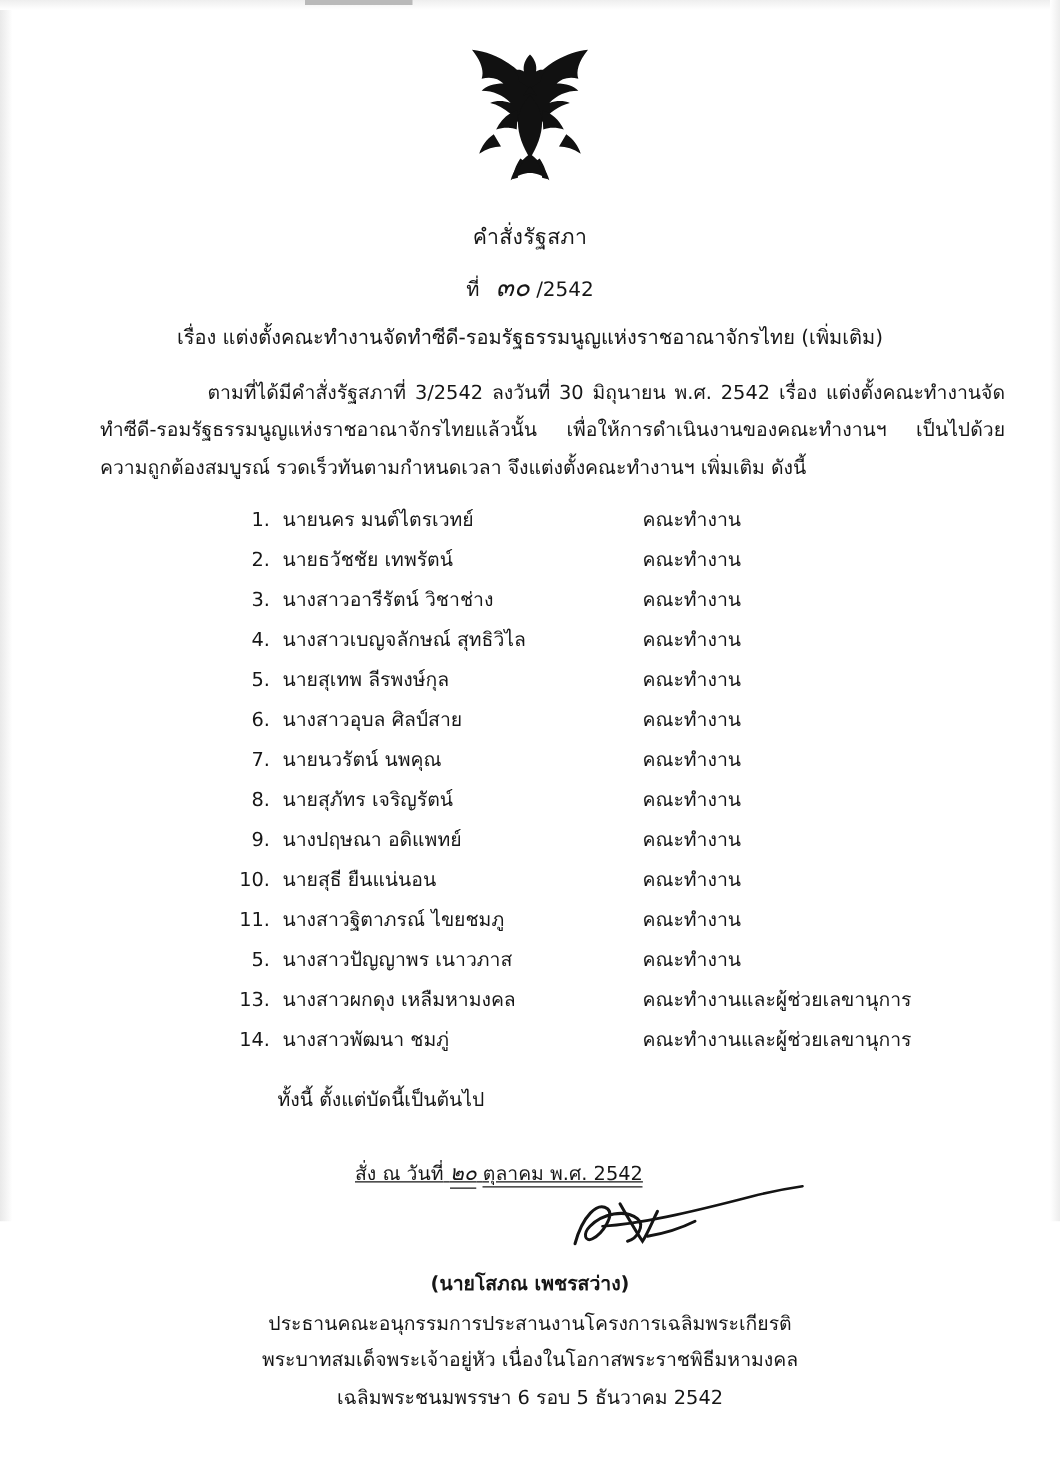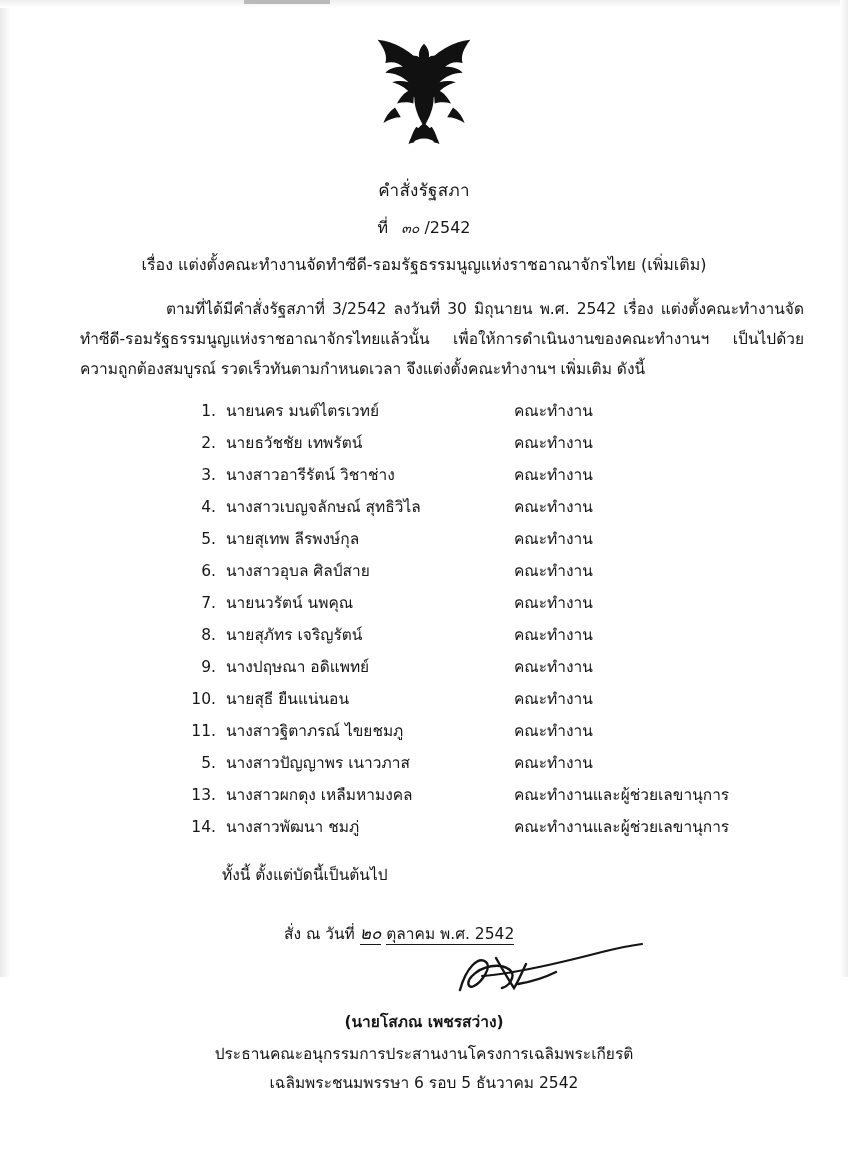--- a/index.html
+++ b/index.html
@@ -79,21 +79,21 @@
     font-size: 17px;
     letter-spacing: 0.3px;
   }
   .doc-number {
     font-size: 16px;
     margin-top: 21px;
   }
   .doc-number .handwritten {
     font-family: "DejaVu Serif", "Liberation Serif", serif;
     font-style: italic;
-    font-size: 14px;
+    font-size: 21px;
     margin-left: 8px;
   }
   .doc-subject {
     font-size: 16px;
     margin-top: 21px;
   }
 
   .para {
     font-size: 15.5px;
     line-height: 1.92;
@@ -132,20 +132,21 @@
   }
 
   .closing {
     font-size: 15.5px;
     margin: 26px 0 0 222px;
   }
 
   .signdate {
     font-size: 15.5px;
     margin: 32px 0 0 284px;
+    text-decoration: underline;
   }
   .signdate .handwritten {
     font-family: "DejaVu Serif", "Liberation Serif", serif;
     font-style: italic;
     font-size: 17px;
   }
   .signdate .underline-date {
     border-bottom: 1.3px solid #1a1a1a;
     padding-bottom: 1px;
   }
@@ -318,17 +319,18 @@
             <path d="M30 38 C60 36 96 28 150 14 C162 11 176 8 190 6" stroke-width="2.1"></path>
             <path d="M66 46 C78 44 92 40 104 34"></path>
           </g>
         </svg>
       </span>
     </div>
 
     <div class="signer-block">
       <div class="signer-name">(นายโสภณ  เพชรสว่าง)</div>
       <div>ประธานคณะอนุกรรมการประสานงานโครงการเฉลิมพระเกียรติ</div>
+      <div>พระบาทสมเด็จพระเจ้าอยู่หัว เนื่องในโอกาสพระราชพิธีมหามงคล</div>
       <div>เฉลิมพระชนมพรรษา 6 รอบ 5 ธันวาคม 2542</div>
     </div>
 
   </div>
 </div>
 
 </body></html>

